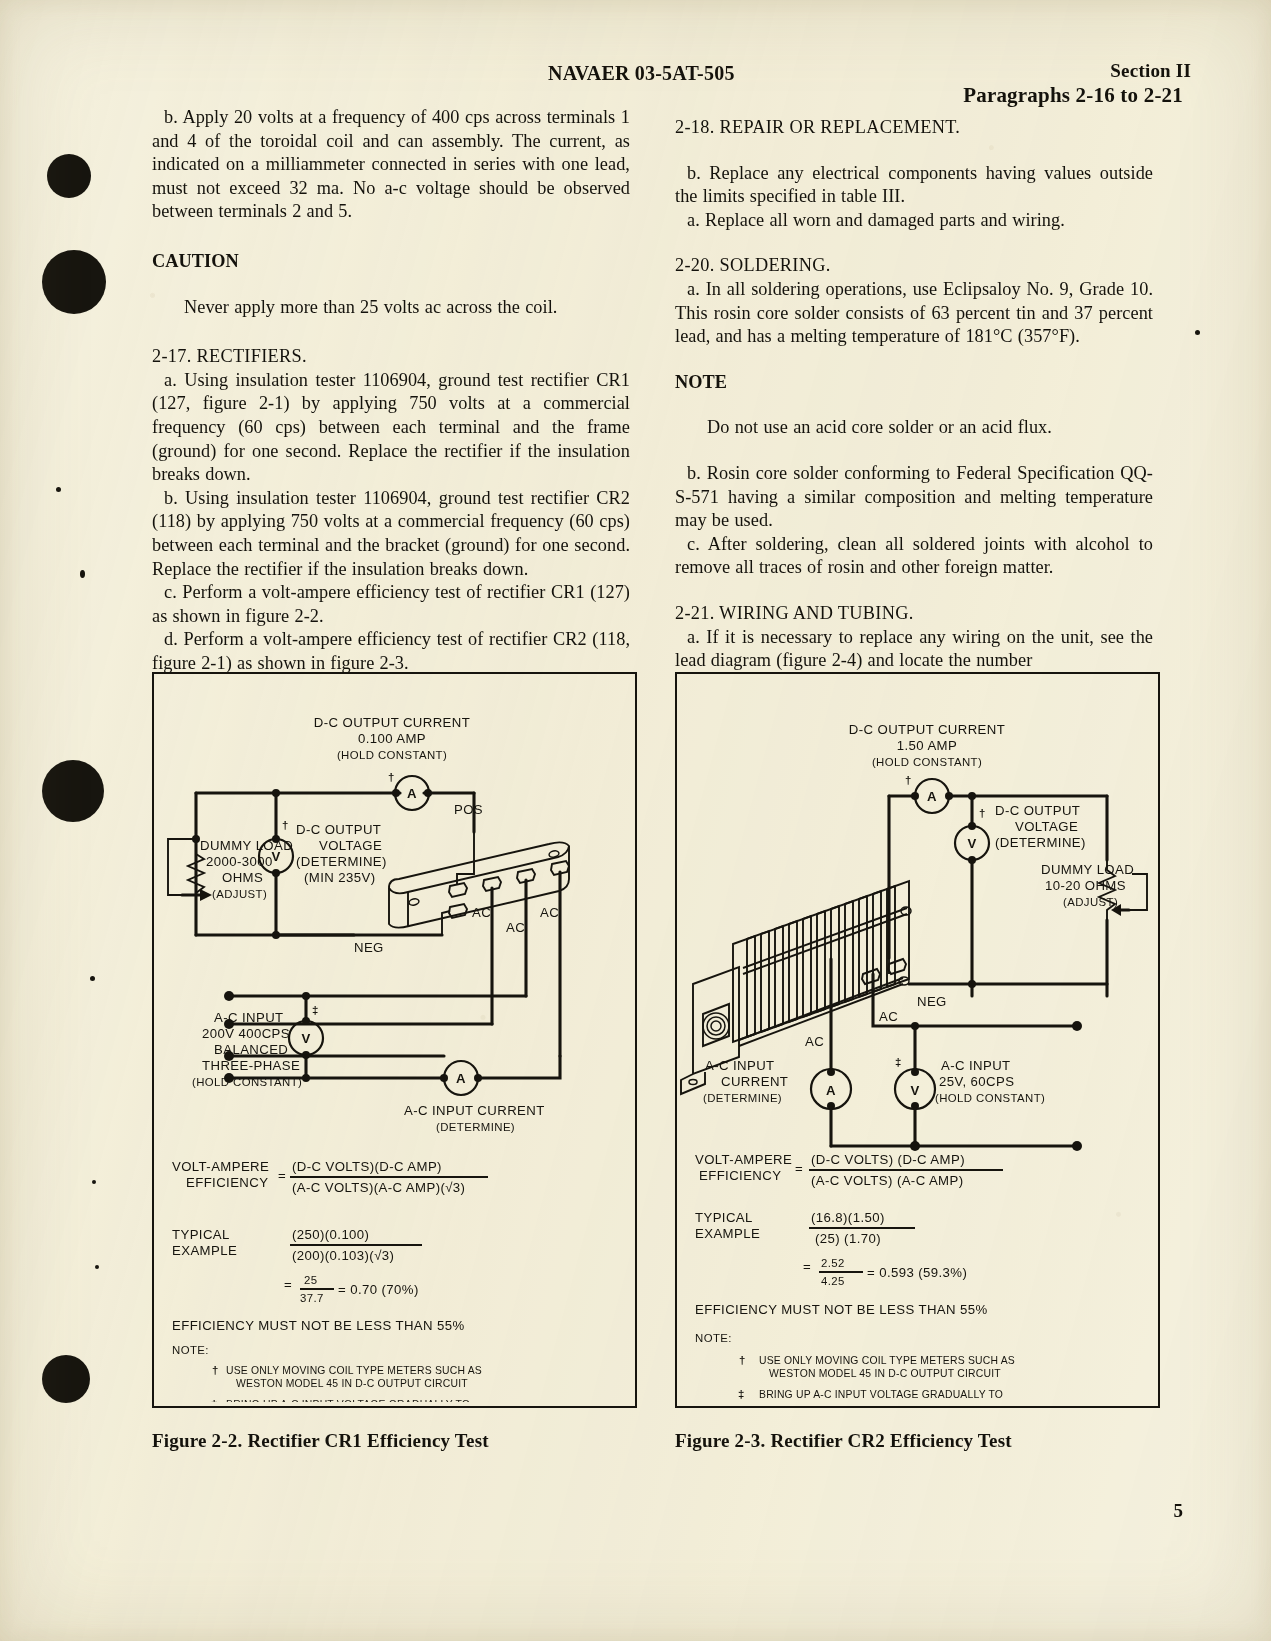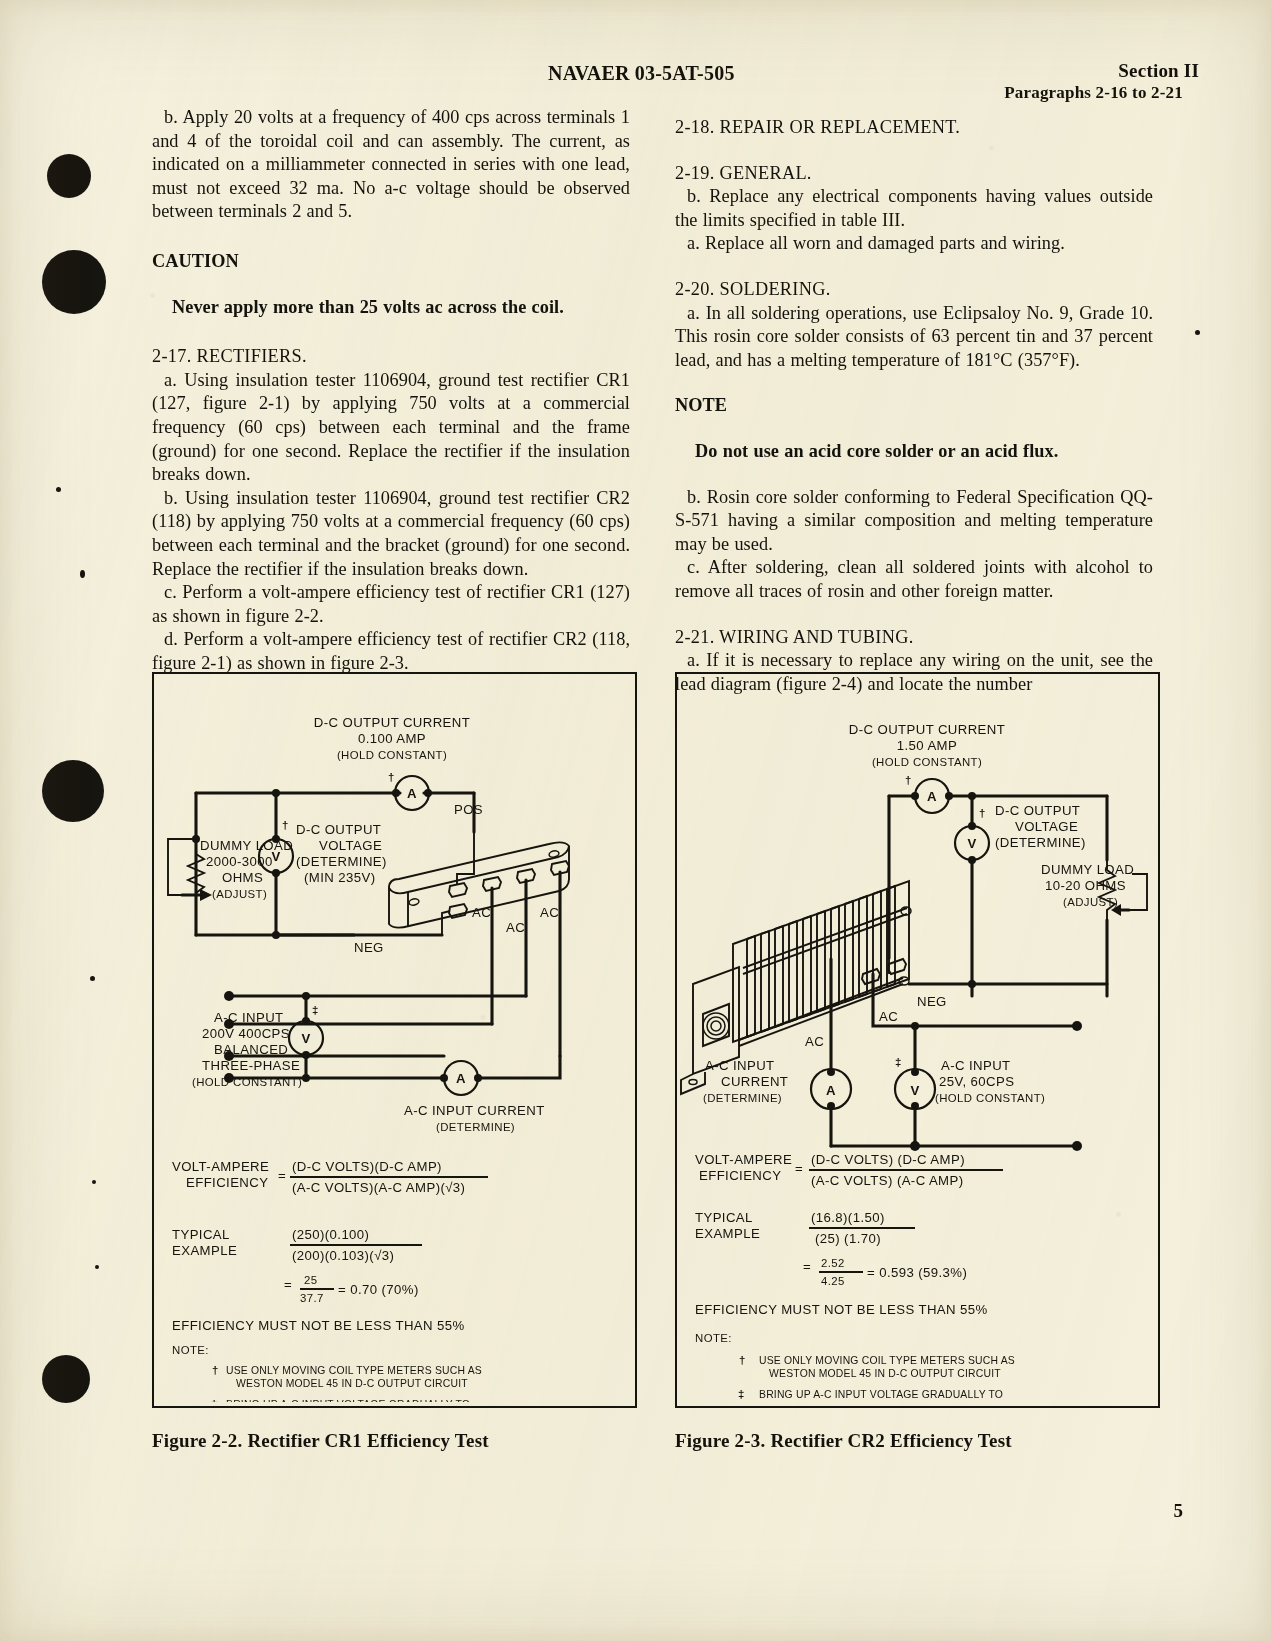--- a/index.html
+++ b/index.html
@@ -28,22 +28,22 @@
     position:absolute; inset:0; pointer-events:none; z-index:41;
     box-shadow: inset 0 0 90px rgba(150,132,86,.22), inset 0 0 22px rgba(160,140,95,.14);
   }
 
   
   .hole{ position:absolute; background:#17150f; border-radius:50%; z-index:30;}
 
   
   .hdr{ position:absolute; z-index:10; font-weight:bold; letter-spacing:.2px; }
   #hdr-doc{ left:548px; top:62px; font-size:20px; }
-  #hdr-sec{ right:72px; top:60px; font-size:19px; text-align:right;}
-  #hdr-par{ right:88px; top:83px; font-size:17px; }
+  #hdr-sec{ right:80px; top:60px; font-size:19px; text-align:right;}
+  #hdr-par{ right:88px; top:83px; font-size:21px; }
 
   
   .col{ position:absolute; width:478px; z-index:10; }
   #col-left{ left:152px; top:106px; }
   #col-right{ left:675px; top:116px; }
 
   p.para{
     margin:0 0 0 0;
     font-size:18.3px;
     line-height:23.6px;
@@ -53,21 +53,21 @@
     word-spacing:.6px;
   }
   p.para.ind{ text-indent:12px; }
   p.head{
     margin:0; font-size:18.3px; line-height:23.6px; font-weight:normal;
     letter-spacing:.3px;
   }
   .gap-m{ height:22px; }
   .gap-l{ height:26px; }
   .centered{ text-align:center; text-align-last:center; letter-spacing:1.1px; font-weight:bold;}
-  .blockquote{ margin:0 0 0 20px; width:418px;font-weight:bold; }
+  .blockquote{ margin:0 0 0 32px; width:418px; }
   .blockquote p{ text-align:justify; text-align-last:left; }
 
   
   .figbox{
     position:absolute; z-index:10;
     border:2.4px solid #16140e;
     background:transparent;
   }
   #fig-left{ left:152px; top:672px; width:481px; height:732px; }
   #fig-right{ left:675px; top:672px; width:481px; height:732px; }
@@ -125,21 +125,20 @@
   <p class="head">2-17.  RECTIFIERS.</p>
   <p class="para ind">a. Using insulation tester 1106904, ground test rectifier CR1 (127, figure 2-1) by applying 750 volts at a commercial frequency (60 cps) between each terminal and the frame (ground) for one second.  Replace the rectifier if the insulation breaks down.</p>
   <p class="para ind">b. Using insulation tester 1106904, ground test rectifier CR2 (118) by applying 750 volts at a commercial frequency (60 cps) between each terminal and the bracket (ground) for one second.  Replace the rectifier if the insulation breaks down.</p>
   <p class="para ind">c.  Perform a volt-ampere efficiency test of rectifier CR1 (127) as shown in figure 2-2.</p>
   <p class="para ind">d.  Perform a volt-ampere efficiency test of rectifier CR2 (118, figure 2-1) as shown in figure 2-3.</p>
 </div>
 
 <div class="col" id="col-right">
   <p class="head">2-18.  REPAIR OR REPLACEMENT.</p>
   <div class="gap-m"></div>
-  <p class="head">2-19.  GENERAL.</p>
   <p class="para ind">b.  Replace any electrical components having values outside the limits specified in table III.</p>
   <p class="para ind">a.  Replace all worn and damaged parts and wiring.</p>
   <div class="gap-m"></div>
   <p class="head">2-20.  SOLDERING.</p>
   <p class="para ind">a.  In all soldering operations, use Eclipsaloy No. 9, Grade 10.  This rosin core solder consists of 63 percent tin and 37 percent lead, and has a melting temperature of 181°C (357°F).</p>
   <div class="gap-m"></div>
   <p class="para centered">NOTE</p>
   <div class="gap-m"></div>
   <div class="blockquote">
     <p class="para">Do not use an acid core solder or an acid flux.</p>

